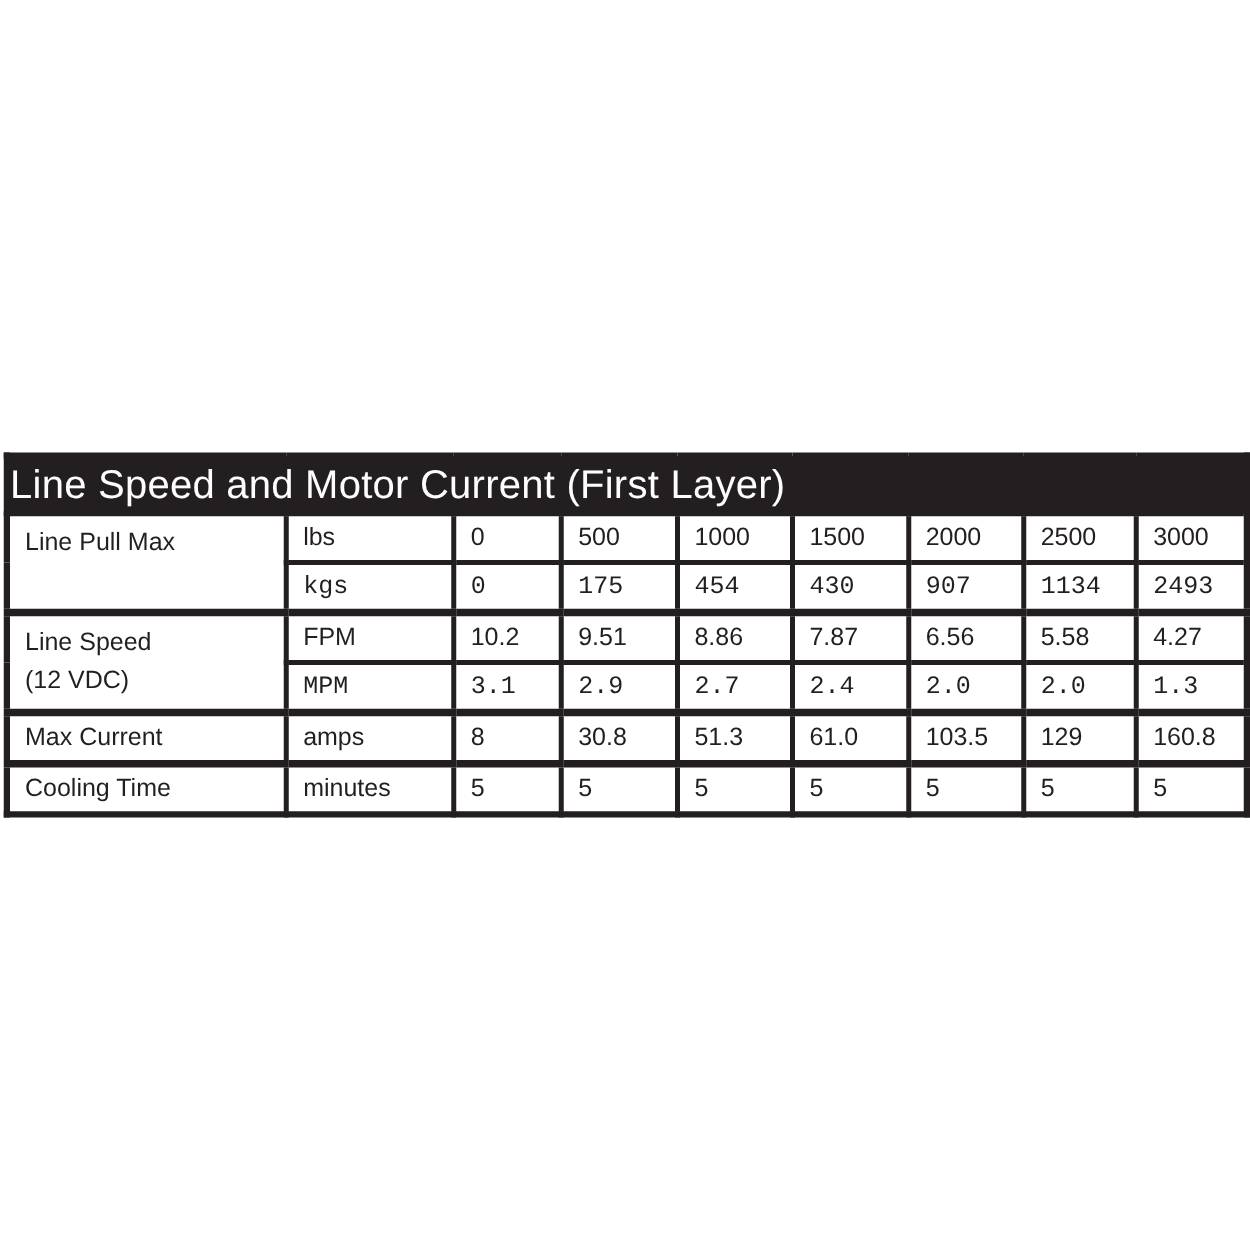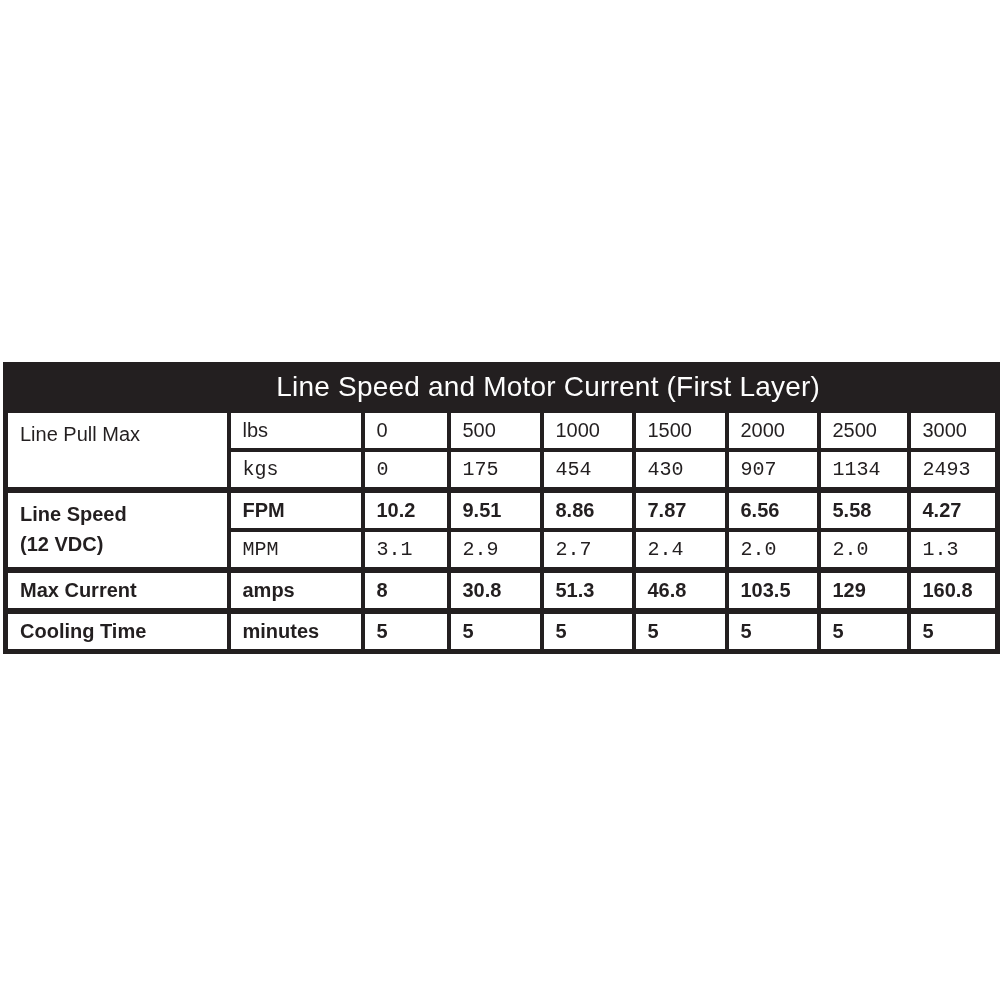--- a/index.html
+++ b/index.html
@@ -26,23 +26,23 @@
   table.spec {
     border-collapse: collapse;
     table-layout: fixed;
     width: 992px;
     border: 5px solid #231f20;
     color: #231f20;
   }
   table.spec th.title-cell {
     background: #231f20;
     color: #fdfdfd;
-    font-size: 28px;
+    font-size: 32px;
     font-weight: normal;
-    text-align: right;
+    text-align: left;
     height: 40px;
     padding: 0 175px 2px 0;
     border: 4px solid #231f20;
     letter-spacing: 0.2px;
   }
   table.spec td {
     border: 4px solid #231f20;
     background: #ffffff;
     font-size: 20px;
     height: 33px;
@@ -52,21 +52,21 @@
     overflow: hidden;
     margin-top: 37px;
   }
   table.spec td.rowspan-label {
     vertical-align: top;
     padding-top: 6px;
     white-space: pre-line;
     line-height: 30px;
   }
   tr.sub-row td { border-top-width: 3px; font-family: Liberation Mono, monospace; }
-  tr.group-row td { border-top-width: 6px; font-weight: bold; }
+  tr.group-row td { border-top-width: 6px; }
 </style>
 </head>
 <body>
 
 <div class="canvas">
   <div class="table-wrap">
     <table class="spec">
       <colgroup>
         <col style="width:223px">
         <col style="width:134px">
@@ -129,21 +129,21 @@
           <td>2.0</td>
           <td>1.3</td>
         </tr>
 
         <tr class="group-row">
           <td>Max Current</td>
           <td>amps</td>
           <td>8</td>
           <td>30.8</td>
           <td>51.3</td>
-          <td>46.8</td>
+          <td>61.0</td>
           <td>103.5</td>
           <td>129</td>
           <td>160.8</td>
         </tr>
 
         <tr class="group-row">
           <td>Cooling Time</td>
           <td>minutes</td>
           <td>5</td>
           <td>5</td>

